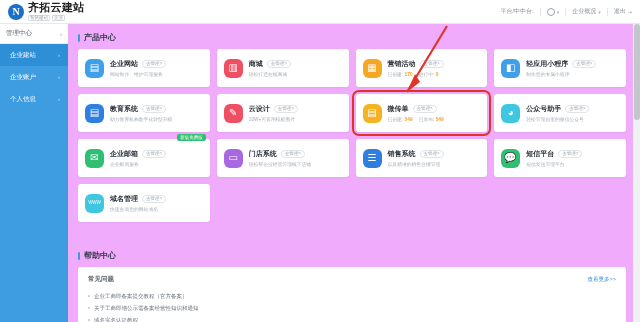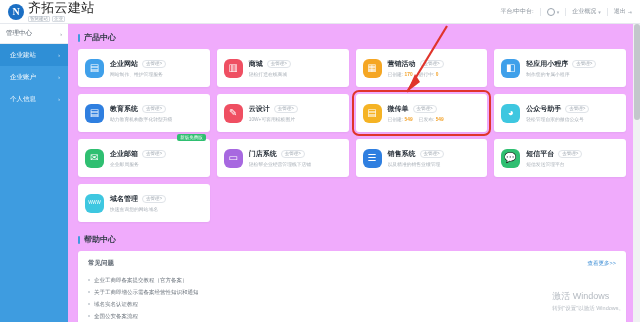--- a/index.html
+++ b/index.html
@@ -23,21 +23,21 @@
   .brand { display: flex; align-items: center; padding-left: 8px; width: 140px; }
   .brand-logo {
     width: 16px; height: 16px; border-radius: 50%;
     background: #1b6fc4;
     color: #fff; font-size: 10px; font-weight: bold;
     display: flex; align-items: center; justify-content: center;
     font-family: "Liberation Serif", serif;
     flex: 0 0 auto;
   }
   .brand-text { margin-left: 4px; line-height: 1; }
-  .brand-name { font-size: 13px; font-weight: normal; color: #222; letter-spacing: .3px; }
+  .brand-name { font-size: 11px; font-weight: bold; color: #222; letter-spacing: .3px; }
   .brand-sub {
     font-size: 4.5px; color: #9aa3ad; margin-top: 1.5px;
     display: flex; gap: 2px; align-items: center;
   }
   .brand-sub .chip { border: 1px solid #d6dbe1; padding: 0 1px; border-radius: 1px; }
 
   .topbar-right {
     margin-left: auto; display: flex; align-items: center;
     gap: 6px; padding-right: 8px; font-size: 6px; color: #8b939c;
   }
@@ -399,21 +399,21 @@
               <span class="manage">去管理&gt;</span>
             </div>
             <div class="card-desc">快速查询您的网站域名</div>
           </div>
         </div>
         <div class="card empty"></div>
         <div class="card empty"></div>
         <div class="card empty"></div>
       </div>
 
-    <div class="section-title" style="margin-top:12px;">
+    <div class="section-title" style="margin-top:28px;">
       <span class="bar"></span>
       <span>帮助中心</span>
     </div>
 
     <div class="help-card">
       <div class="help-head">
         <span class="help-sub">常见问题</span>
         <span class="more">查看更多&gt;&gt;</span>
       </div>
       <div class="qlist" id="faq-list">
@@ -439,18 +439,14 @@
 
   <div class="scrollbar">
     <div class="scroll-thumb"></div>
   </div>
 
   <svg class="arrow-svg" width="60" height="80" viewBox="0 0 60 80">
     <line x1="52" y1="6" x2="12" y2="72" stroke="#e0342b" stroke-width="2.2"></line>
     <polygon points="12,72 20,54 25,62" fill="#e0342b"></polygon>
   </svg>
 
-  <div class="watermark">
-    <div class="wm1">激活 Windows</div>
-    <div class="wm2">转到"设置"以激活 Windows。</div>
-  </div>
 
 </div>
 
 </body></html>

